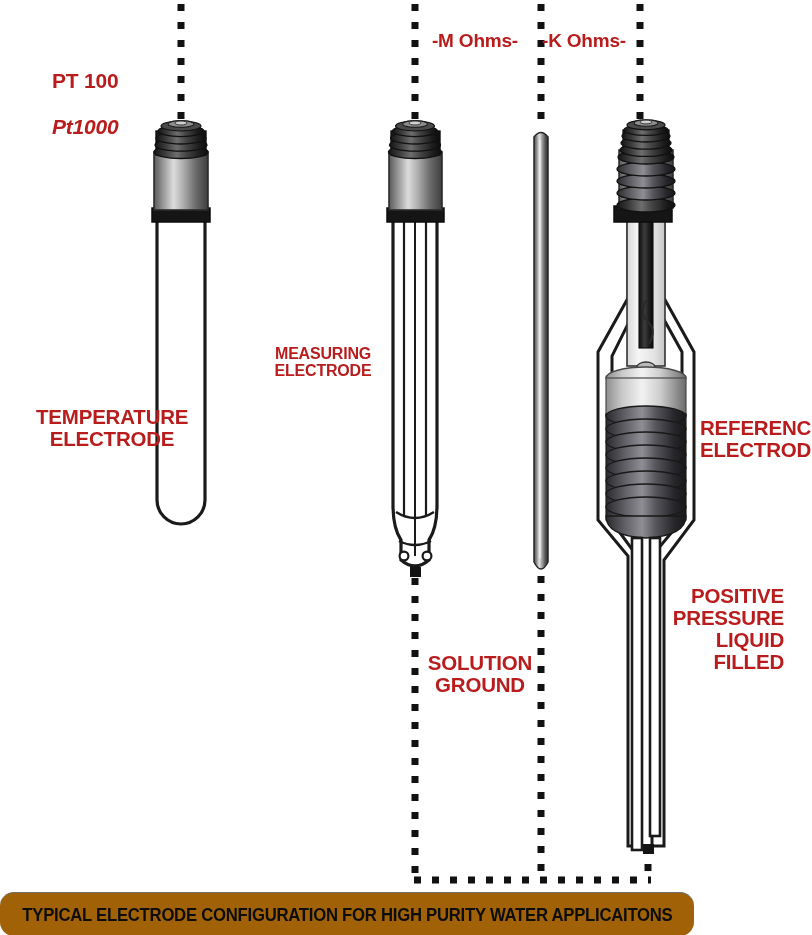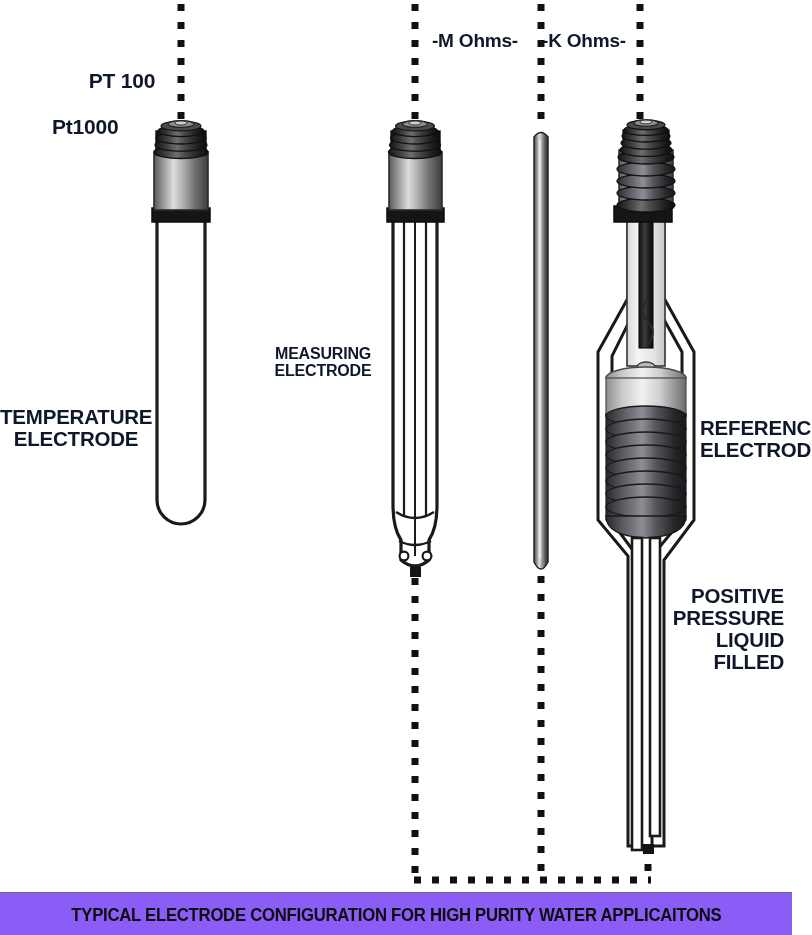--- a/index.html
+++ b/index.html
@@ -21,48 +21,49 @@
     position: absolute;
     left: 0;
     top: 0;
     width: 812px;
     height: 935px;
   }
   .lbl {
     position: absolute;
     font-family: "Liberation Sans", sans-serif;
     font-weight: bold;
-    color: #0f172a;
+    color: #b91c1c;
     line-height: 1.08;
     letter-spacing: -0.2px;
     white-space: pre-line;
     text-align: center;
   }
 
-  #label-pt100    { left: 52px;  top: 70px;  width: 140px; font-size: 21px; text-align: center; }
-  #label-pt1000   { left: 52px;  top: 116px; width: 140px; font-size: 21px; text-align: left; }
-  #label-temp     { left: 0px;   top: 406px; width: 152px; font-size: 20.5px; text-align: center; }
+  #label-pt100    { left: 52px;  top: 70px;  width: 140px; font-size: 21px; text-align: left; }
+  #label-pt1000   { left: 52px;  top: 116px; width: 140px; font-size: 21px; text-align: left; font-style: italic; }
+  #label-temp     { left: 0px;   top: 406px; width: 152px; font-size: 20.5px; text-align: center; padding-left: 36px; }
   #label-measure  { left: 258px; top: 345px; width: 130px; font-size: 16px; text-align: center; }
   #label-mohms    { left: 420px; top: 31px;  width: 110px; font-size: 19px;  text-align: center; }
   #label-kohms    { left: 542px; top: 31px;  width: 106px; font-size: 19px;  text-align: left; }
   #label-solgnd   { left: 424px; top: 652px; width: 112px; font-size: 20.5px; text-align: center; }
   #label-ref      { left: 700px; top: 417px; width: 112px; font-size: 20.5px; text-align: center; }
   #label-posprs   { left: 672px; top: 585px; width: 112px; font-size: 20.5px; text-align: right; }
 
   #caption-bar {
     position: absolute;
     left: 0;
     top: 892px;
-    width: 792px;
+    width: 694px;
     height: 43px;
-    background: #8b5cf6;
+    background: #a16207;
     border-top: 1px solid #6f6f6f;
     display: flex;
     align-items: center;
     justify-content: center;
+    border-radius: 14px;
   }
   #caption-text {
     font-family: "Liberation Sans Narrow", "Liberation Sans", sans-serif;
     font-weight: bold;
     font-size: 19px;
     color: #0d0d0d;
     letter-spacing: -0.3px;
     transform: scaleX(0.88);
     transform-origin: center;
     white-space: nowrap;
@@ -251,20 +252,22 @@
   </svg>
 
   <div class="lbl" id="label-pt100">PT 100</div>
   <div class="lbl" id="label-pt1000">Pt1000</div>
   <div class="lbl" id="label-temp">TEMPERATURE
 ELECTRODE</div>
   <div class="lbl" id="label-measure">MEASURING
 ELECTRODE</div>
   <div class="lbl" id="label-mohms">-M Ohms-</div>
   <div class="lbl" id="label-kohms">-K Ohms-</div>
+  <div class="lbl" id="label-solgnd">SOLUTION
+GROUND</div>
   <div class="lbl" id="label-ref">REFERENCE
 ELECTRODE</div>
   <div class="lbl" id="label-posprs">POSITIVE
 PRESSURE
 LIQUID
 FILLED</div>
 
   <div id="caption-bar">
     <div id="caption-text">TYPICAL  ELECTRODE CONFIGURATION  FOR HIGH PURITY  WATER APPLICAITONS</div>
   </div>

